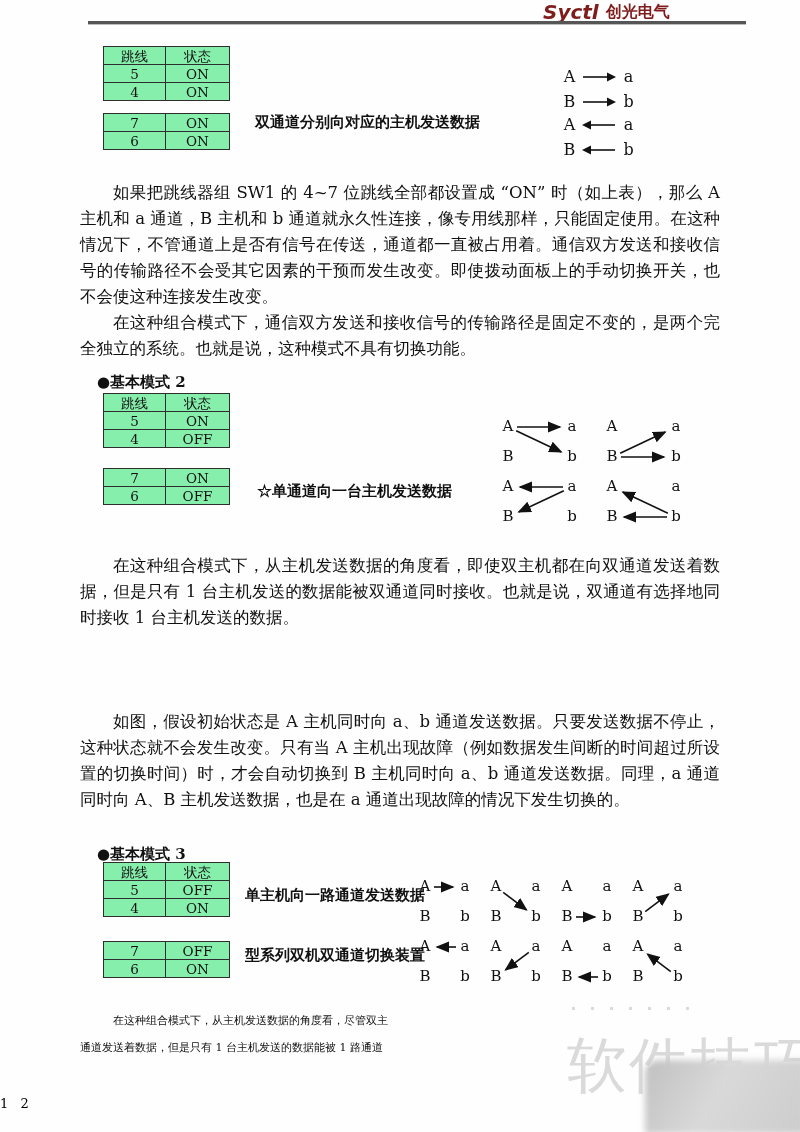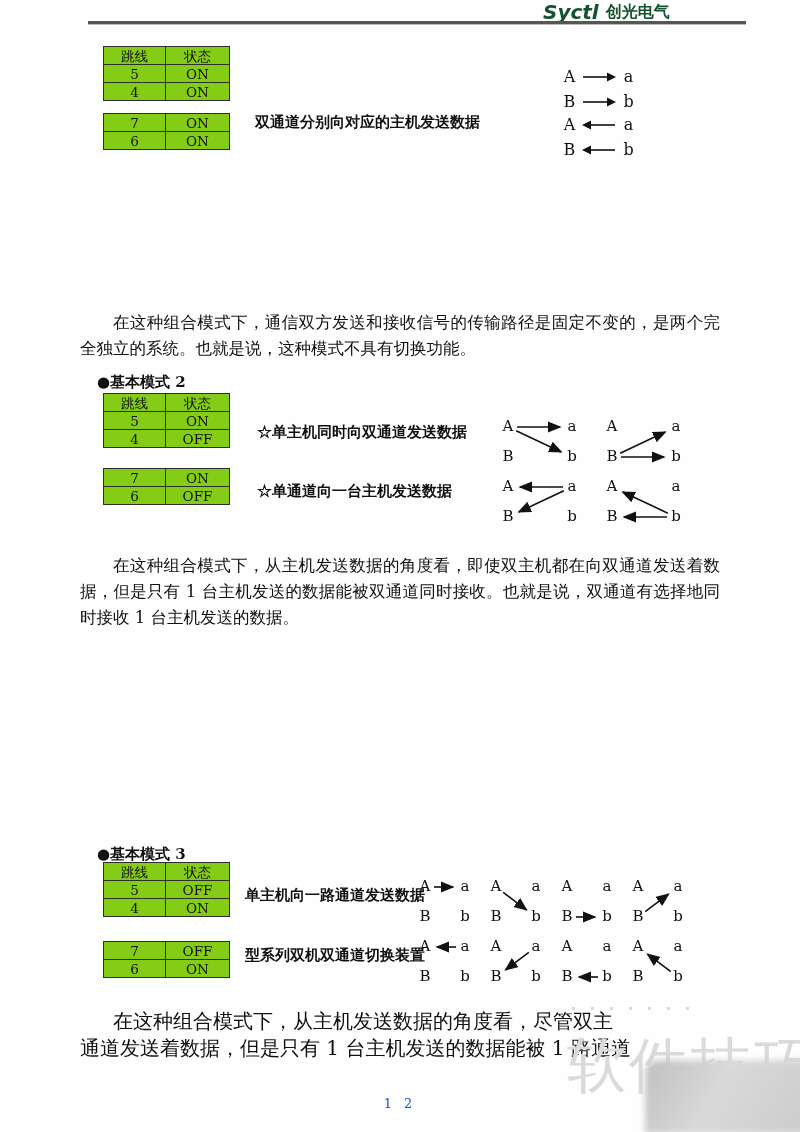--- a/index.html
+++ b/index.html
@@ -1,26 +1,26 @@
 <!DOCTYPE html>
 <html><head>
 <meta charset="utf-8">
 <style>
   *{margin:0;padding:0;box-sizing:border-box}
   html,body{background:#fff}
   #page{position:relative;width:800px;height:1132px;background:#fefefe;overflow:hidden;
         font-family:"DejaVu Serif","Liberation Serif",serif;color:#1a1a1a}
   
   .doc-title{position:absolute;left:88px;top:4px;font-size:13px;letter-spacing:.5px;color:#2a2a2a}
-  .logo{position:absolute;left:543px;top:0;white-space:nowrap;color:#14532d}
+  .logo{position:absolute;left:543px;top:0;white-space:nowrap;color:#7f1d1d}
   .logo-latin{font-family:"DejaVu Sans","Liberation Sans",sans-serif;font-style:italic;font-weight:bold;font-size:20px}
   .logo-cjk{font-weight:bold;font-size:16px;margin-left:7px;vertical-align:2px}
   .head-rule{position:absolute;left:88px;top:21px;width:658px;height:3px;background:#565656;box-shadow:0 1px 0 #bdbdbd}
   
-  table.jt{position:absolute;border-collapse:collapse;background:#84cc16;font-size:13.5px;color:#111}
+  table.jt{position:absolute;border-collapse:collapse;background:#86efac;font-size:13.5px;color:#111}
   table.jt td{border:1px solid #2e2e2e;height:18px;text-align:center;padding:0 2px;line-height:16px}
   table.jt td.c1{width:62px}
   table.jt td.c2{width:64px}
   
   .cap{position:absolute;font-size:15px;font-weight:bold;white-space:nowrap;color:#111}
   .sec-title{position:absolute;font-size:15px;font-weight:bold;color:#111;white-space:nowrap}
   
   .arrow-pair{position:absolute}
   .arow{display:flex;align-items:center;height:25px;gap:4px}
   .al{font-size:16px;width:13px;text-align:center;color:#111}
@@ -30,33 +30,33 @@
   
   .para{position:absolute;left:80px;width:640px;font-size:16.5px;line-height:26px;
         text-align:justify;text-indent:33px;color:#101010}
   
   .dg{position:absolute}
   .dg svg{position:absolute;left:0;top:0}
   .dg .dl{position:absolute;transform:translate(-50%,-54%);font-size:15px;color:#111}
   .dg2{width:86px;height:52px}
   .dg3{width:62px;height:52px}
   
-  .lastp{position:absolute;left:80px;top:1008px;width:660px;font-size:20px;line-height:26.5px;color:#101010}
+  .lastp{position:absolute;left:80px;top:1008px;width:660px;font-size:11px;line-height:26.5px;color:#101010}
   .lastp .l1{text-indent:33px;white-space:nowrap}
   .lastp div{white-space:nowrap}
   
   .artifact-dots{position:absolute;left:572px;top:1007px;width:132px;height:3px;opacity:.85;
         background:repeating-linear-gradient(90deg,#d4d4d4 0 3px,transparent 3px 19px)}
   .watermark{position:absolute;left:567px;top:1026px;font-size:60px;letter-spacing:2px;
         color:#dadada;white-space:nowrap;z-index:2}
   .scan-blob{position:absolute;left:645px;top:1060px;width:160px;height:74px;z-index:3;
         background:linear-gradient(120deg,#c0c0c0 0%,#d9d9d9 45%,#cccccc 100%);
         border-radius:14px 0 0 0;filter:blur(3px)}
-  .page-num{position:absolute;left:0;right:0;top:1096px;text-align:center;
-        font-size:13px;letter-spacing:4px;color:#1d4ed8}
+  .page-num{position:absolute;left:0;right:0;top:1096px;text-align:left;
+        font-size:13px;letter-spacing:4px;color:#000000}
 </style>
 </head>
 <body>
 
 <div id="page">
 
   <div class="logo">
     <span class="logo-latin">Syctl</span><span class="logo-cjk">创光电气</span>
   </div>
   <div class="head-rule"></div>
@@ -122,40 +122,40 @@
     <div class="arow">
       <span class="al">B</span>
       <svg class="harr left" width="38" height="12">
           <line x1="3" y1="6" x2="27" y2="6"></line>
           <polygon points="27,1.5 36,6 27,10.5"></polygon>
         </svg>
       <span class="al">b</span>
     </div>
   </div>
 
+  <p class="para" style="top:180px">如果把跳线器组 SW1 的 4~7 位跳线全部都设置成 “ON” 时（如上表），那么 A 主机和 a 通道，B 主机和 b 通道就永久性连接，像专用线那样，只能固定使用。在这种情况下，不管通道上是否有信号在传送，通道都一直被占用着。通信双方发送和接收信号的传输路径不会受其它因素的干预而发生改变。即使拨动面板上的手动切换开关，也不会使这种连接发生改变。</p>
   <p class="para" style="top:310px">在这种组合模式下，通信双方发送和接收信号的传输路径是固定不变的，是两个完全独立的系统。也就是说，这种模式不具有切换功能。</p>
 
   <div class="sec-title" style="left:97px;top:373px">●基本模式 2</div>
   <table class="jt" style="left:103px;top:393px">
     <tbody>
       <tr>
           <td class="c1">跳线</td>
           <td class="c2">状态</td>
         </tr>
       <tr>
           <td>5</td>
           <td>ON</td>
         </tr>
       <tr>
           <td>4</td>
           <td>OFF</td>
         </tr>
     </tbody>
   </table>
-  <div class="cap" style="left:257px;top:423px">☆单主机同时向双通道发送数据</div>
   <table class="jt" style="left:103px;top:468px">
     <tbody>
       <tr>
           <td class="c1">7</td>
           <td class="c2">ON</td>
         </tr>
       <tr>
           <td>6</td>
           <td>OFF</td>
         </tr>
@@ -218,20 +218,21 @@
         <line x1="66.85086957637019" y1="37.18009511392352" x2="21.86550723150642" y2="16.093206514768635" stroke="#111" stroke-width="1.6" marker-end="url(#ah3)"></line>
         <line x1="66" y1="41" x2="23" y2="41" stroke="#111" stroke-width="1.6" marker-end="url(#ah3)"></line>
       </svg>
       <span class="dl" style="left: 11px; top: 11px;">A</span>
       <span class="dl" style="left: 75px; top: 11px;">a</span>
       <span class="dl" style="left: 11px; top: 41px;">B</span>
       <span class="dl" style="left: 75px; top: 41px;">b</span>
     </div>
 
   <p class="para" style="top:553px">在这种组合模式下，从主机发送数据的角度看，即使双主机都在向双通道发送着数据，但是只有 1 台主机发送的数据能被双通道同时接收。也就是说，双通道有选择地同时接收 1 台主机发送的数据。</p>
+  <p class="para" style="top:709px">如图，假设初始状态是 A 主机同时向 a、b 通道发送数据。只要发送数据不停止，这种状态就不会发生改变。只有当 A 主机出现故障（例如数据发生间断的时间超过所设置的切换时间）时，才会自动切换到 B 主机同时向 a、b 通道发送数据。同理，a 通道同时向 A、B 主机发送数据，也是在 a 通道出现故障的情况下发生切换的。</p>
 
   <div class="sec-title" style="left:97px;top:845px">●基本模式 3</div>
   <table class="jt" style="left:103px;top:862px">
     <tbody>
       <tr>
           <td class="c1">跳线</td>
           <td class="c2">状态</td>
         </tr>
       <tr>
           <td>5</td>

